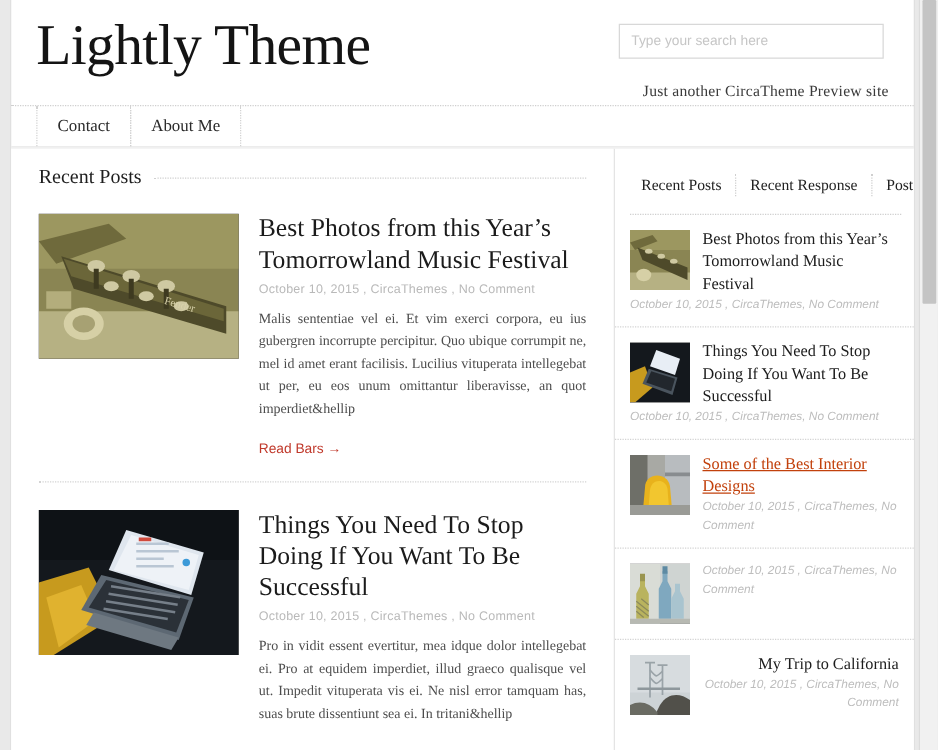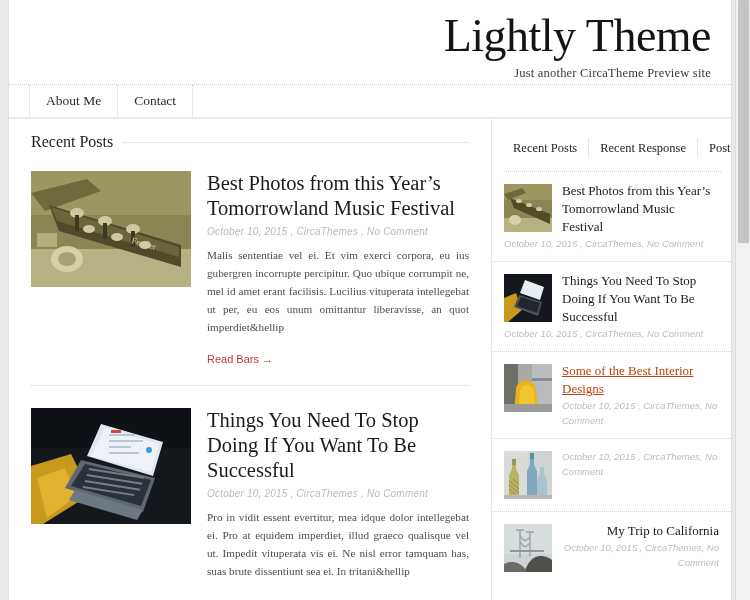--- a/index.html
+++ b/index.html
@@ -37,21 +37,20 @@
   }
   .brand-title {
     font-family: "Liberation Serif", serif;
     font-size: 46px;
     line-height: 52px;
     font-weight: 400;
     color: #141414;
     letter-spacing: -0.5px;
     margin: 0;
     padding: 0;
-    text-align: right;
   }
   .brand-tagline {
     font-family: "Liberation Serif", serif;
     font-size: 12.5px;
     color: #3a3a3a;
     margin: 4px 0 0 2px;
     letter-spacing: .2px;
     text-align: right;
   }
   .search-wrap {
@@ -160,21 +159,20 @@
     color: #1b1b1b;
     margin: 0 0 5px 0;
     font-weight: 400;
     cursor: pointer;
   }
   .post-meta {
     font-family: "Liberation Sans", sans-serif;
     font-size: 10px;
     color: #b9b9b9;
     margin: 0 0 9px 0;
-    font-style: italic;
     letter-spacing: .2px;
   }
   .post-excerpt {
     font-family: Liberation Serif, serif;
     font-size: 11.2px;
     line-height: 18px;
     color: #4d4d4d;
     margin: 0 0 13px 0;
     text-align: justify;
   }
@@ -268,25 +266,28 @@
 <body>
 
 <div id="page">
 
   <div class="site">
 
     <div class="header">
       <h1 class="brand-title">Lightly Theme</h1>
       <div class="brand-tagline">Just another CircaTheme Preview site</div>
 
+      <div class="search-wrap">
+        <input class="search-input" type="text" placeholder="Type your search here" style="">
+      </div>
     </div>
 
     <div class="nav">
+      <div class="nav-item">Contact</div>
       <div class="nav-item">About Me</div>
-      <div class="nav-item">Contact</div>
     </div>
 
     <div class="columns">
 
       <div class="col-main">
 
         <div class="section-title-row">
           <h2 class="section-title">Recent Posts</h2>
           <div class="dotrule"></div>
         </div>

